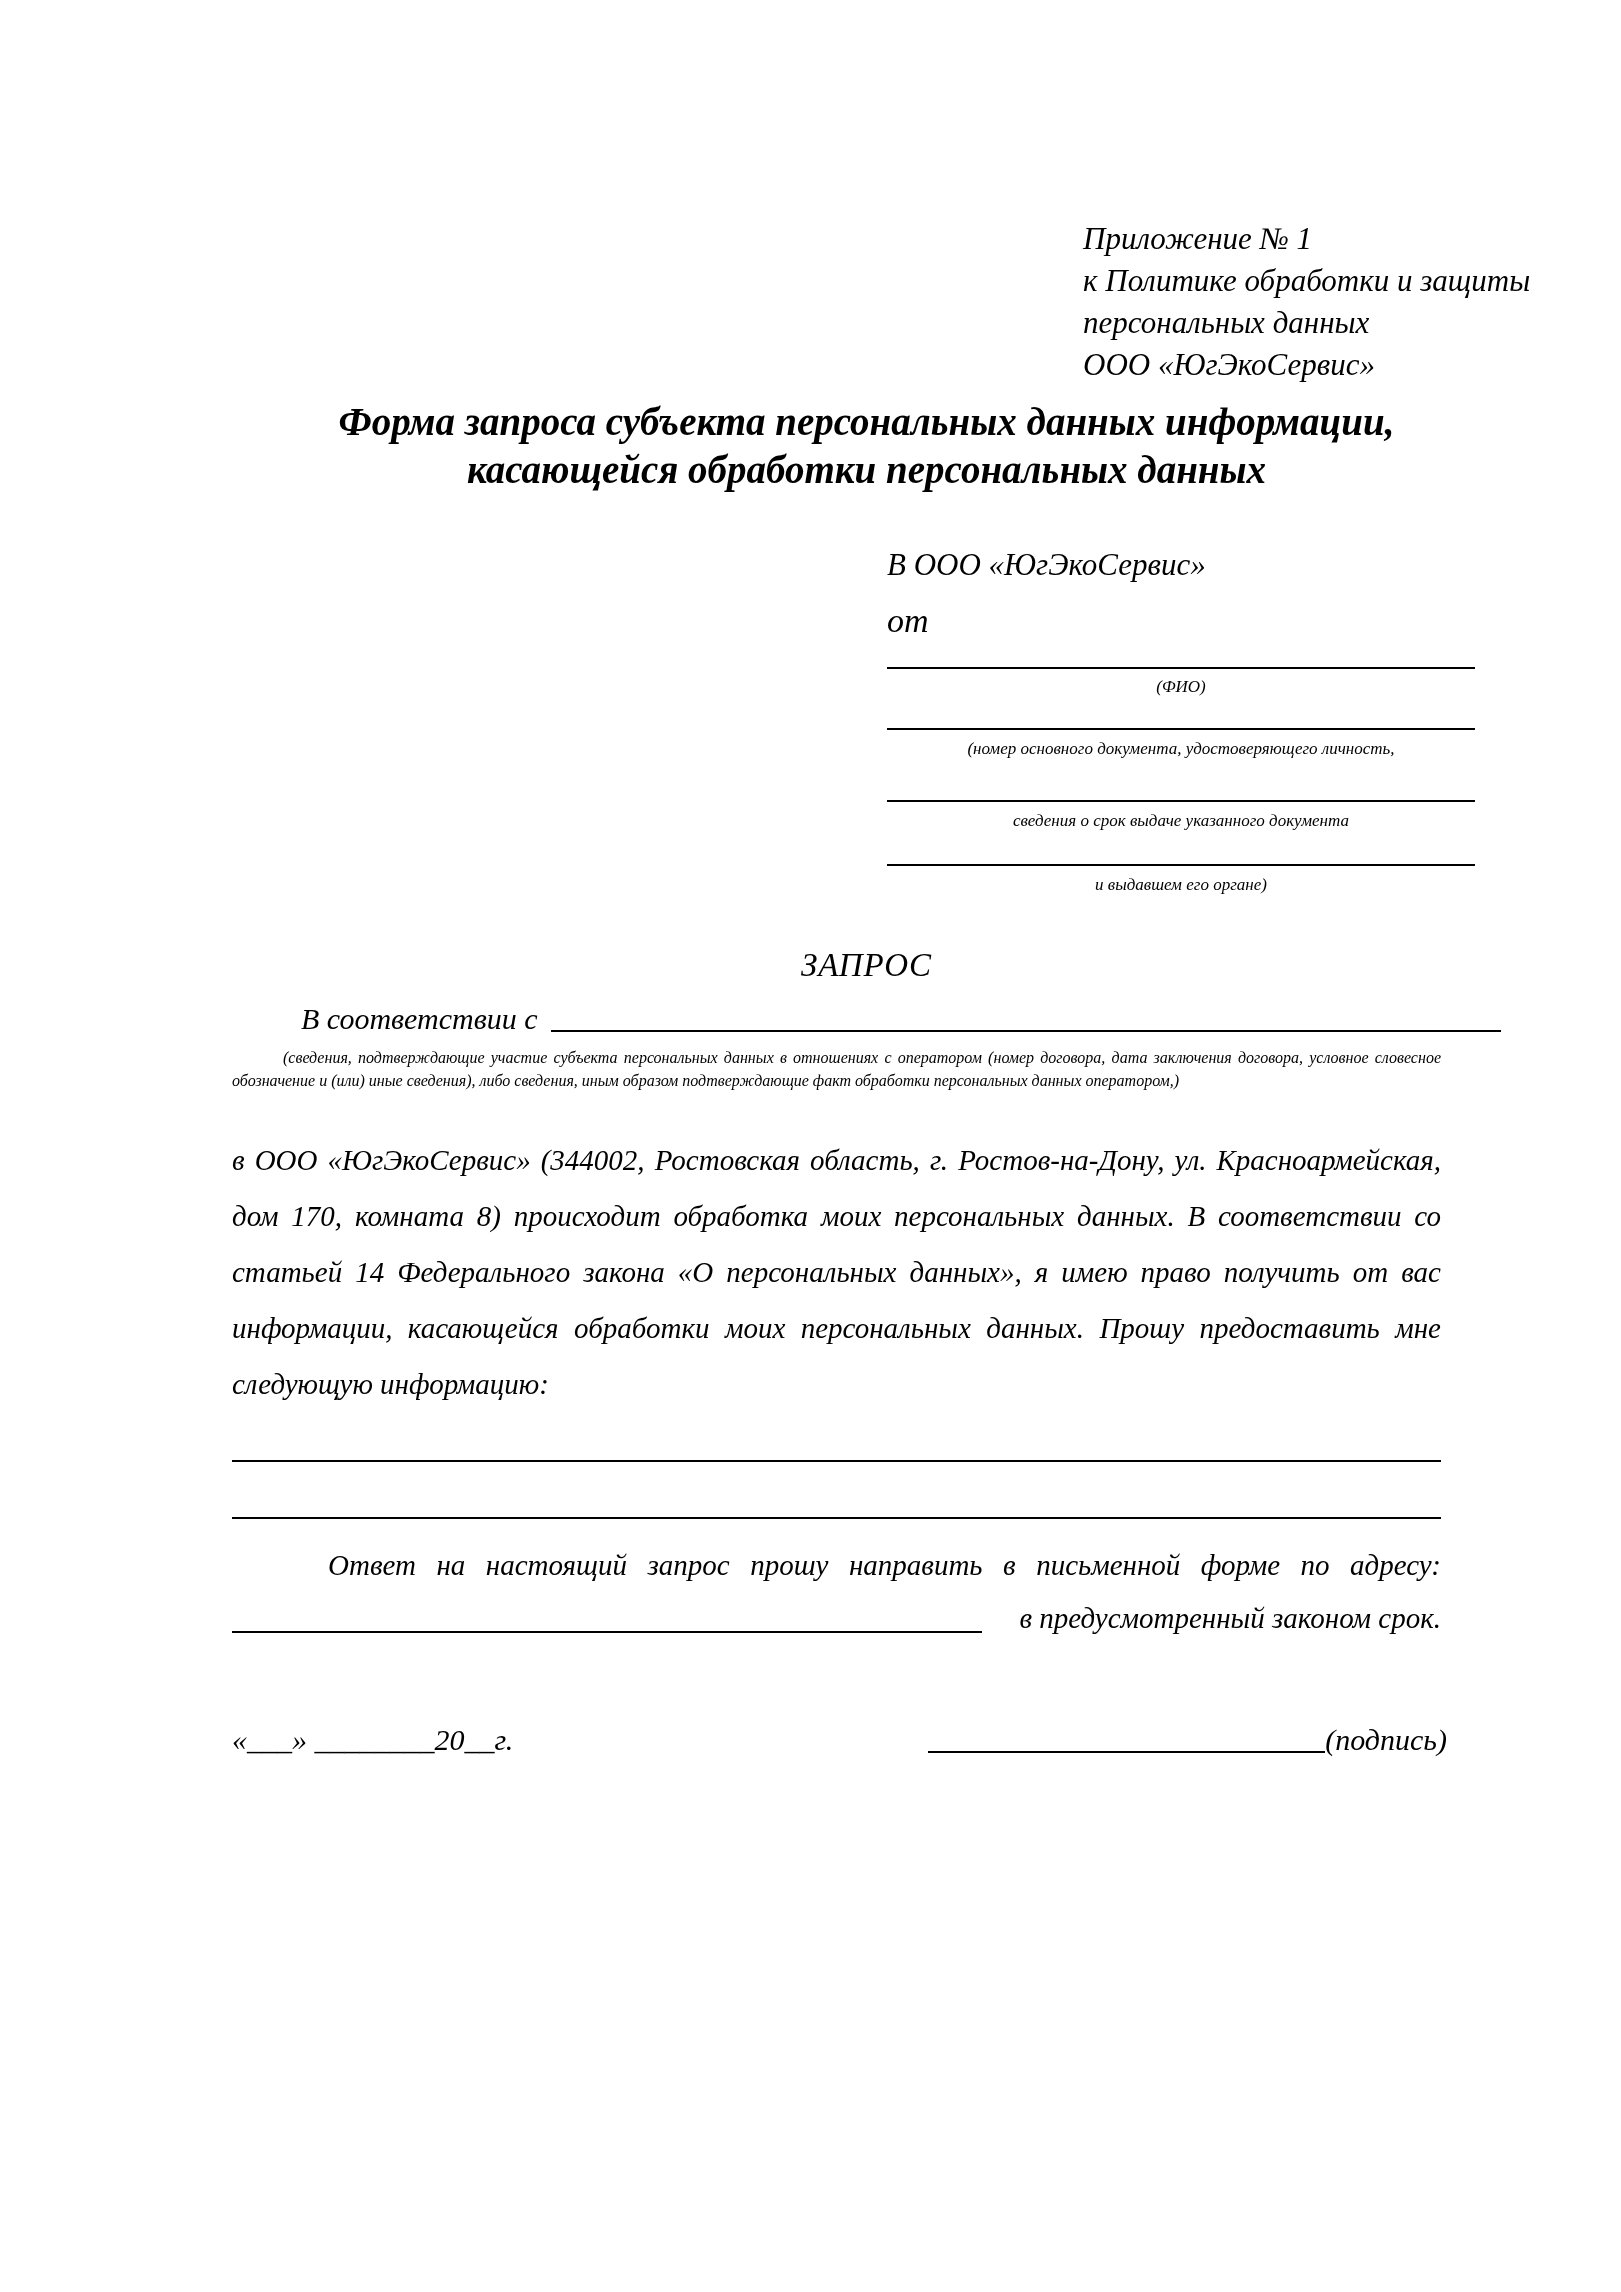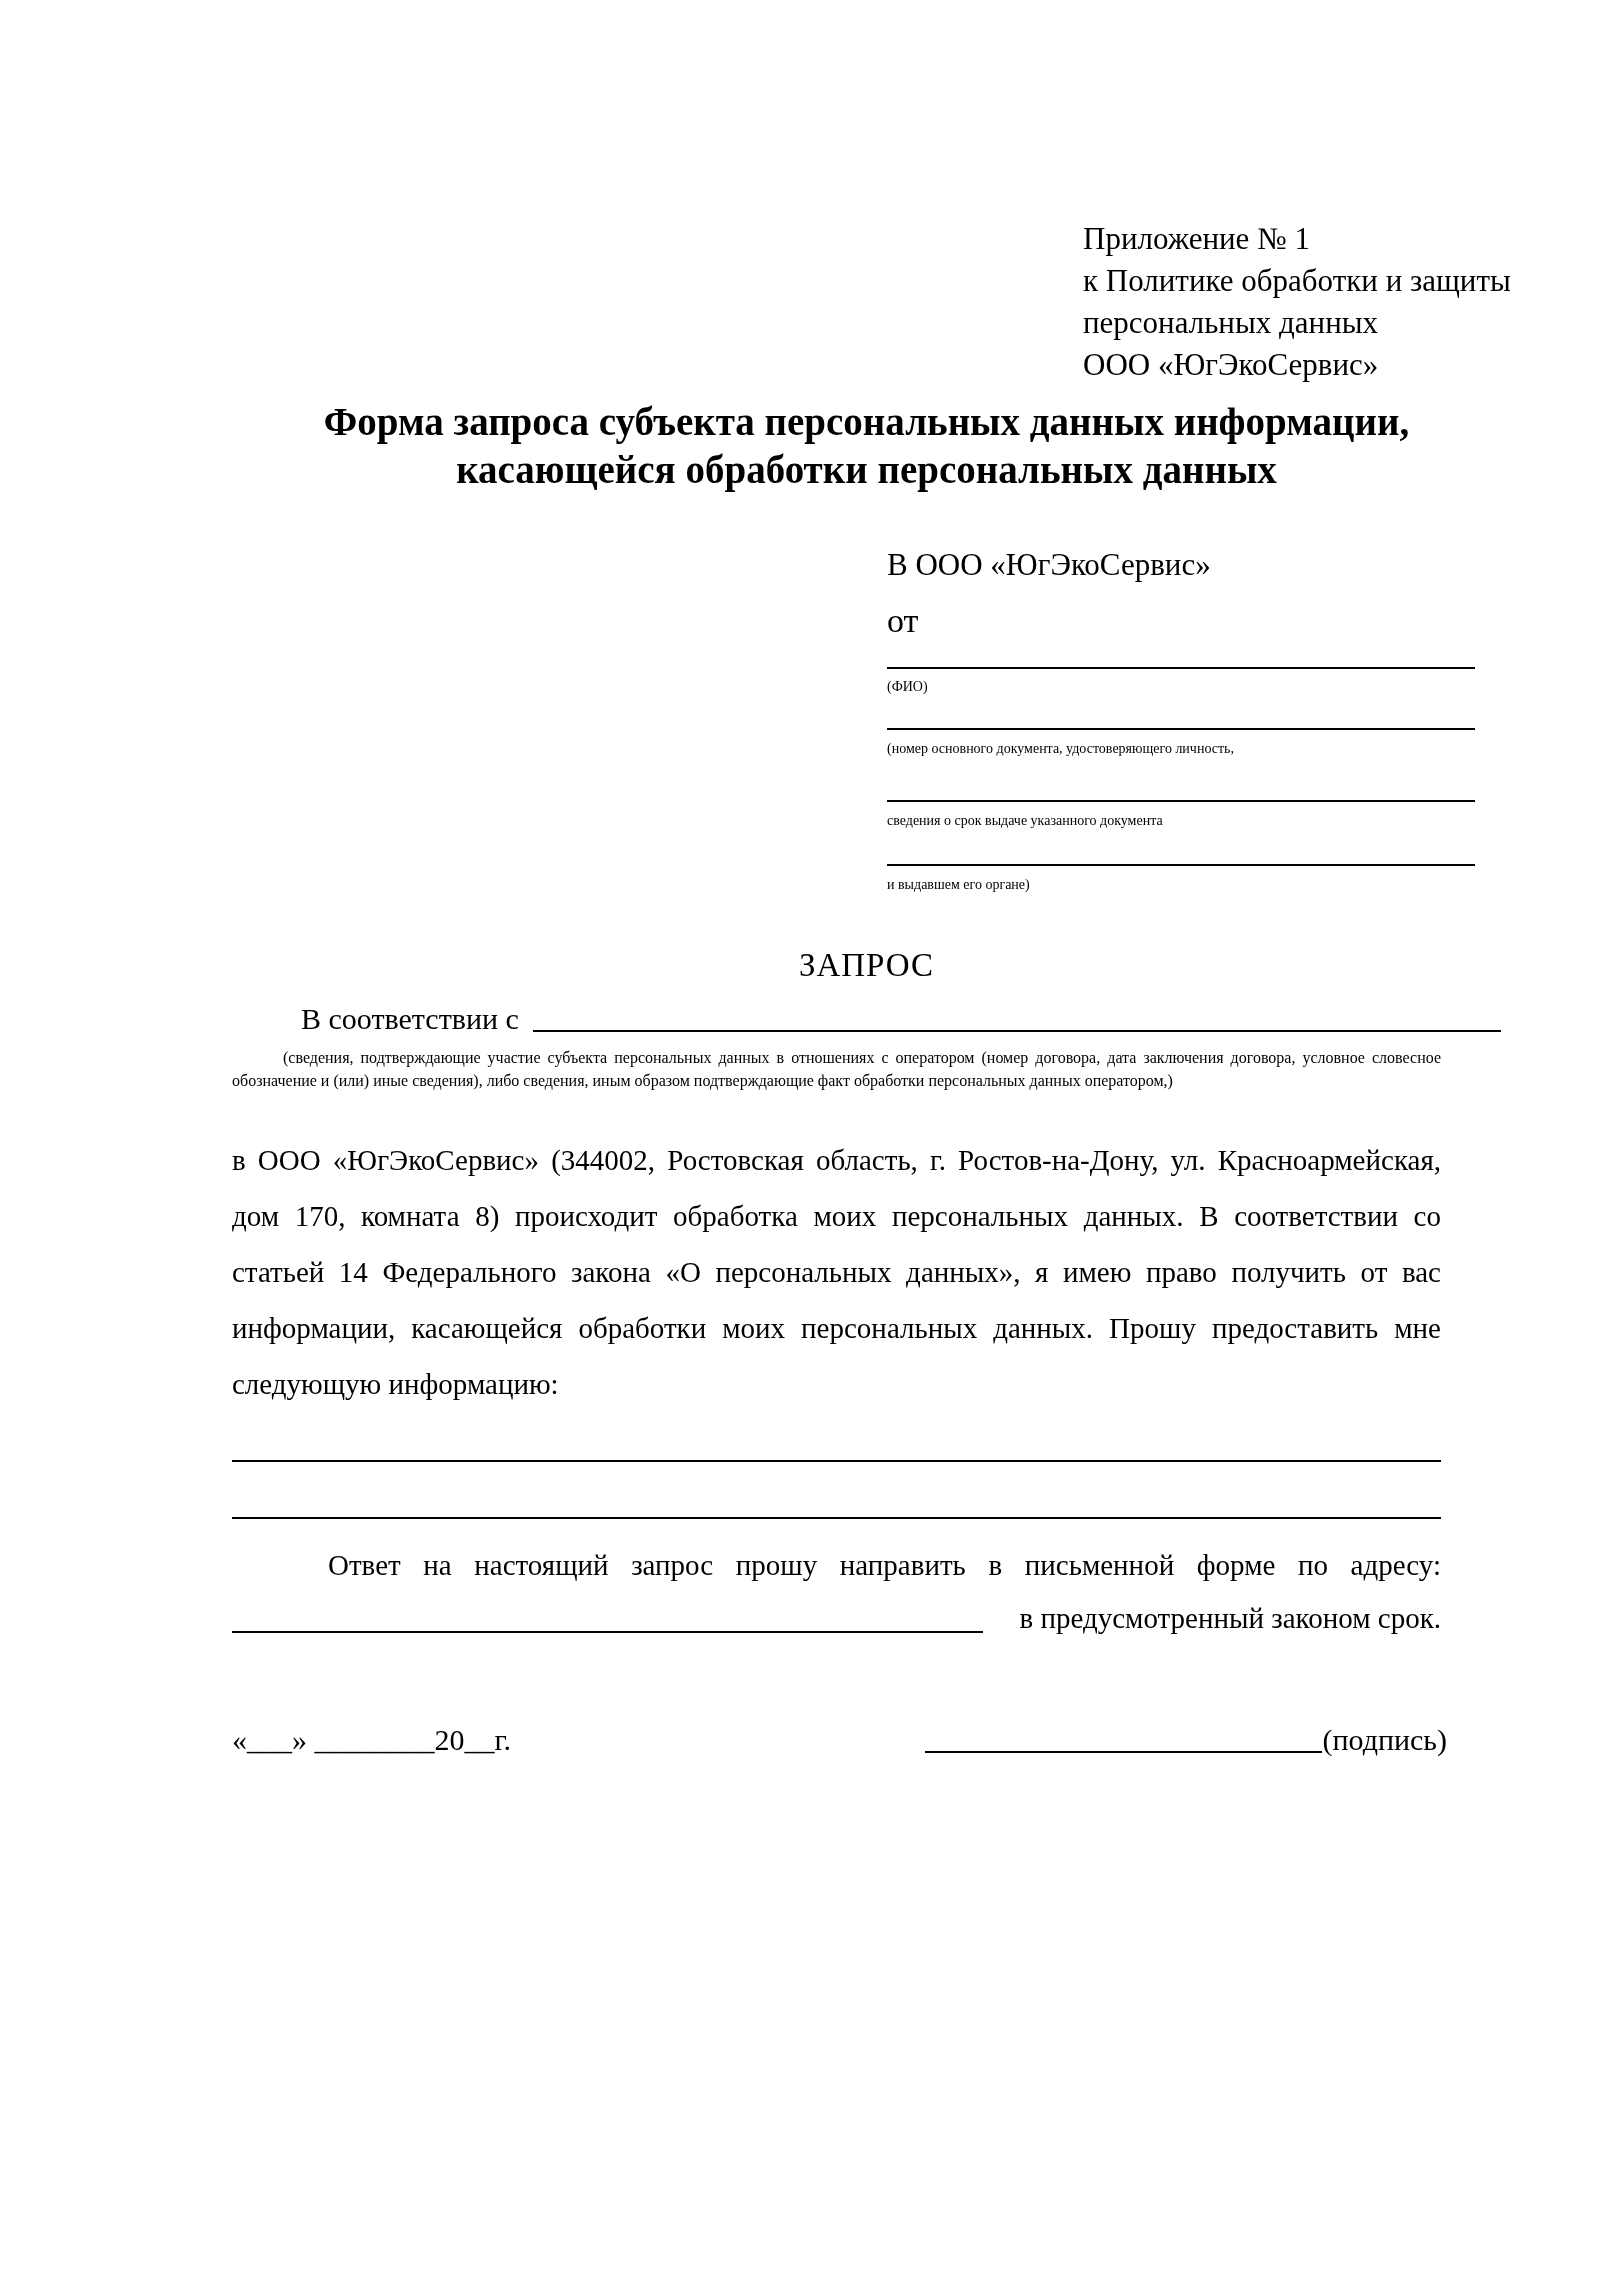--- a/index.html
+++ b/index.html
@@ -5,31 +5,31 @@
   html,body{margin:0;padding:0;background:#e8e8e8;}
   .page{
     position:relative;
     width:1621px;height:2293px;
     margin:0 auto;
     background:#ffffff;
     color:#000000;
     font-family:"Liberation Serif","DejaVu Serif",serif;
     overflow:hidden;
   }
-  .abs{position:absolute;}
+  .abs{position:absolute;font-style:italic;}
   
   .appendix{left:1083px;top:218px;font-size:31px;line-height:42px;white-space:nowrap;}
   
   .title{left:232px;top:398px;width:1269px;text-align:center;font-weight:bold;font-size:39px;line-height:48px;}
   
   .addr-to{left:887px;top:539px;font-size:31px;white-space:nowrap;margin-top:8px;}
   .addr-from{left:887px;top:602px;font-size:34px;white-space:nowrap;}
   .blank{border-bottom:2.9px solid #000;height:0;}
   .addr-line{left:887px;width:588px;}
-  .addr-caption{left:887px;width:588px;font-size:14px;line-height:25.5px;}
+  .addr-caption{left:887px;width:588px;text-align:center;font-size:17px;line-height:25.5px;}
   
   .zapros{left:232px;top:947px;width:1269px;text-align:center;font-size:33px;letter-spacing:1px;}
   
   .intro-row{left:232px;top:1002px;width:1269px;display:flex;align-items:flex-end;font-size:30px;}
   .intro-row .lead{white-space:nowrap;margin-left:69px;padding-right:13.7px;}
   .fill{flex:1 1 auto;border-bottom:2.9px solid #000;height:0;align-self:flex-end;margin-bottom:3.9px;}
   
   .intro-caption{left:232px;top:1047px;width:1209px;font-size:16px;line-height:22.5px;text-align:justify;text-indent:51px;}
   
   .body-par{left:232px;top:1132px;width:1209px;font-size:29px;line-height:56px;text-align:justify;}

